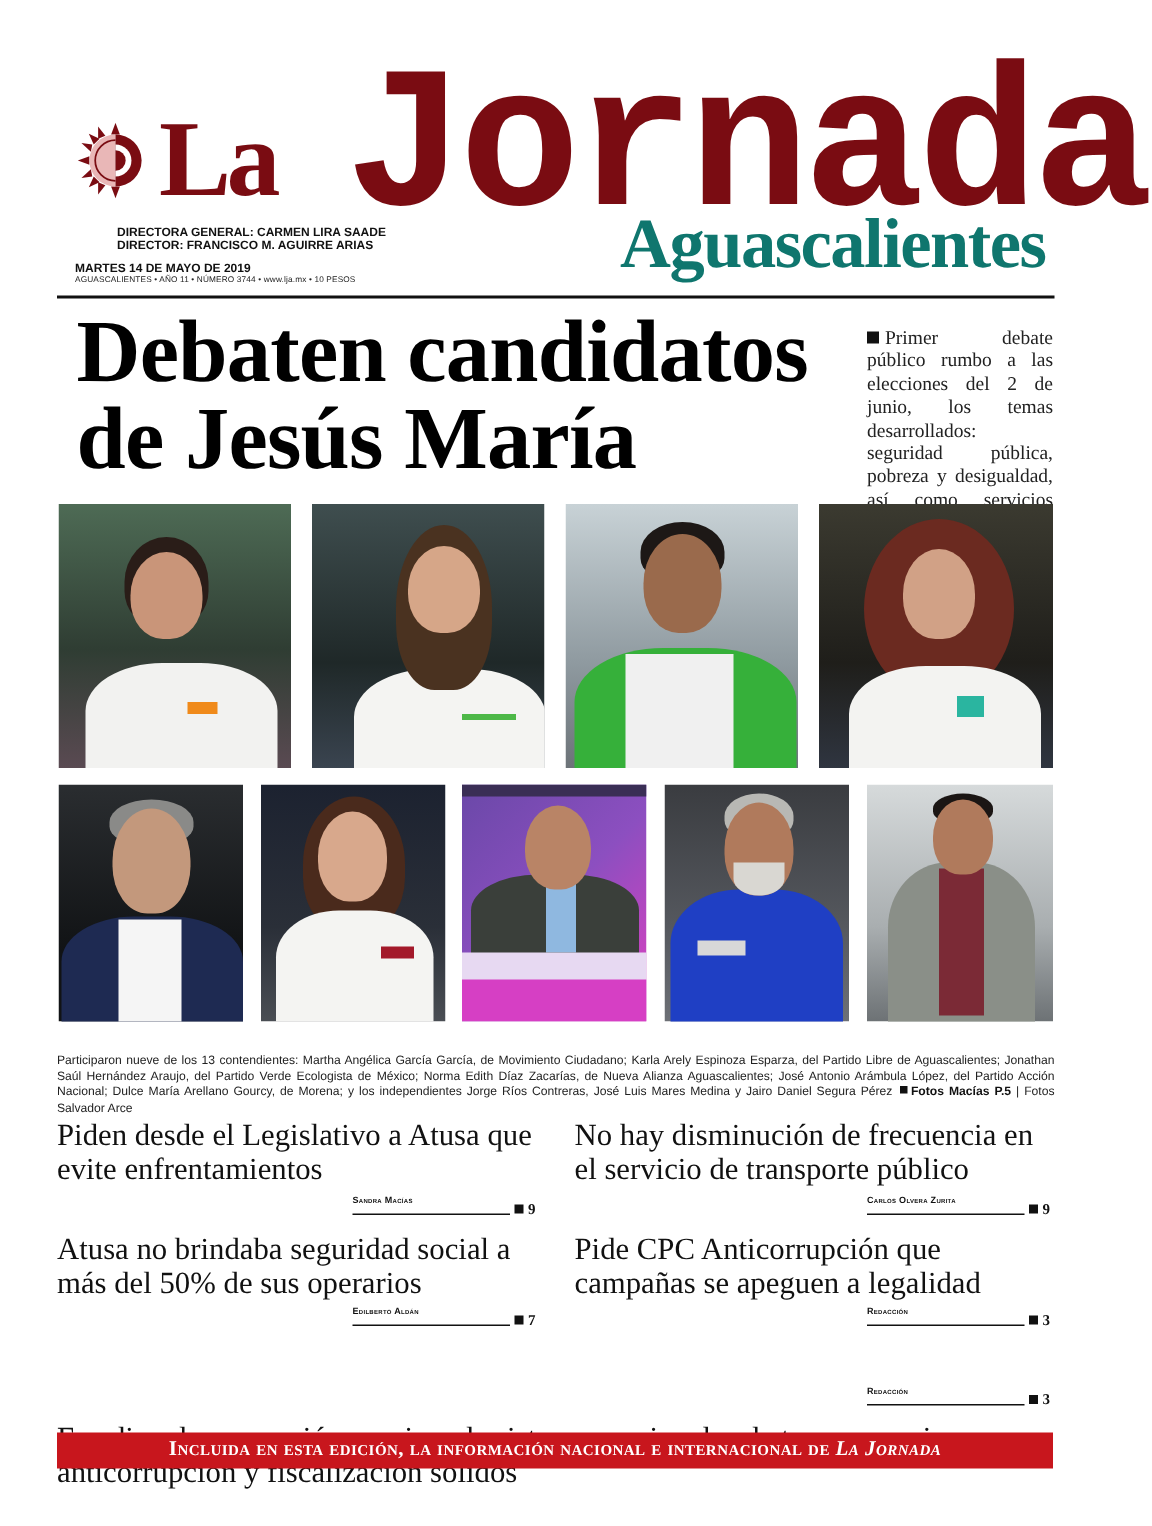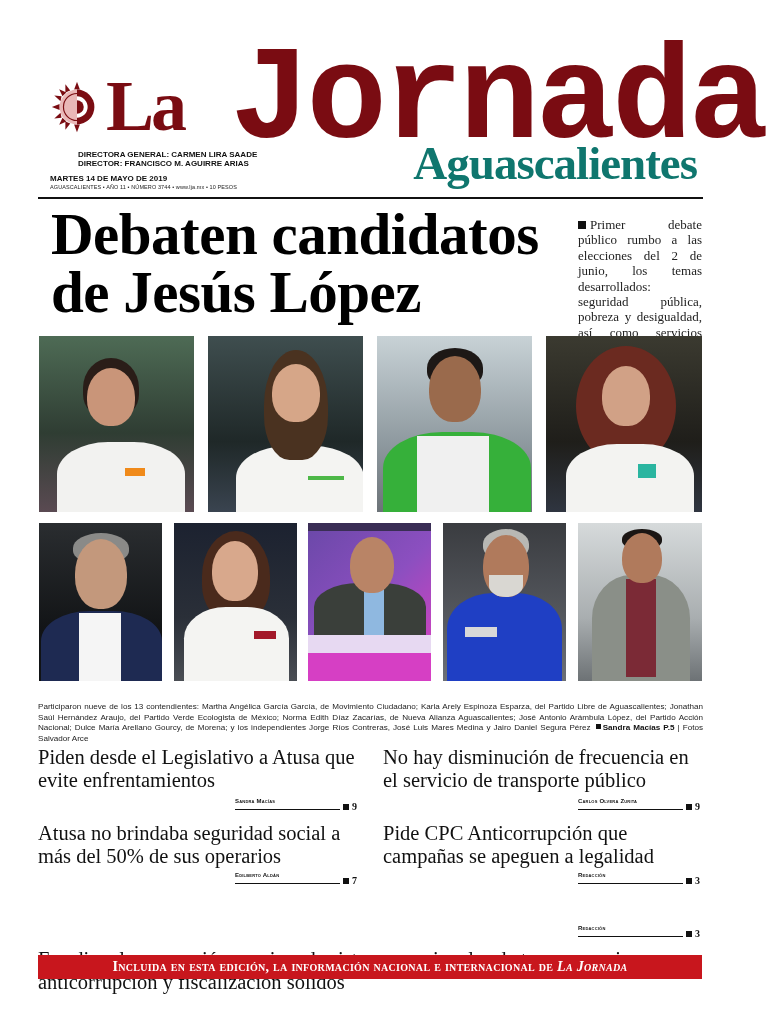--- a/index.html
+++ b/index.html
@@ -68,21 +68,21 @@
     <div>DIRECTORA GENERAL: CARMEN LIRA SAADE</div>
     <div>DIRECTOR: FRANCISCO M. AGUIRRE ARIAS</div>
   </div>
   <div class="dateline">MARTES 14 DE MAYO DE 2019</div>
   <div class="edition-info">AGUASCALIENTES • AÑO 11 • NÚMERO 3744 • www.lja.mx • 10 PESOS</div>
 </div>
 <div class="mast-rule"></div>
 
 <h1 class="headline">
   <span>Debaten candidatos</span><br>
-  <span>de Jesús López</span>
+  <span>de Jesús María</span>
 </h1>
 <div class="dek">
   <span class="bullet"></span><span>Primer debate público rumbo a las elecciones del 2 de junio, los temas desarrollados: seguridad pública, pobreza y desigualdad, así como servicios públicos</span>
 </div>
 
 <div class="photo" style="left:39px;top:336px;width:155px;height:176px;">
   <div class="bg" style="background:linear-gradient(180deg,#4e6b55 0%,#2f3d33 55%,#5a4a52 100%);"></div>
   <div class="body" style="left:18px;top:106px;width:128px;height:80px;background:#f2f2f0;"></div>
   <div class="hair" style="left:44px;top:22px;width:56px;height:60px;background:#2a1d18;"></div>
   <div class="head" style="left:48px;top:32px;width:48px;height:58px;background:#c99579;"></div>
@@ -144,21 +144,21 @@
 <div class="photo" style="left:578px;top:523px;width:124px;height:158px;">
   <div class="bg" style="background:linear-gradient(180deg,#d6dadb 0%,#a9aeb0 60%,#6d7275 100%);"></div>
   <div class="body" style="left:14px;top:52px;width:98px;height:108px;background:#8a8f88;"></div>
   <div style="position:absolute;left:48px;top:56px;width:30px;height:98px;background:#7b2a36;"></div>
   <div class="hair" style="left:44px;top:6px;width:40px;height:20px;background:#1b1614;"></div>
   <div class="head" style="left:44px;top:10px;width:40px;height:50px;background:#b07a5c;"></div>
 </div>
 
 <div class="caption">
   <span>Participaron nueve de los 13 contendientes: Martha Angélica García García, de Movimiento Ciudadano; Karla Arely Espinoza Esparza, del Partido Libre de Aguascalientes; Jonathan Saúl Hernández Araujo, del Partido Verde Ecologista de México; Norma Edith Díaz Zacarías, de Nueva Alianza Aguascalientes; José Antonio Arámbula López, del Partido Acción Nacional; Dulce María Arellano Gourcy, de Morena; y los independientes Jorge Ríos Contreras, José Luis Mares Medina y Jairo Daniel Segura Pérez</span>
-  <span class="sq"></span><b>Sandra Macías P.5</b>
+  <span class="sq"></span><b>Fotos Macías P.5</b>
   <span>| Fotos Salvador Arce</span>
 </div>
 
 <div class="story" style="left:38px;top:746px;width:330px;">Piden desde el Legislativo a Atusa que evite enfrentamientos</div>
 <div class="byline" style="left:235px;top:798px;width:105px;">Sandra Macías</div>
 <div class="pageref" style="left:343px;top:801px;"><span class="sq"></span><span>9</span></div>
 
 <div class="story" style="left:383px;top:746px;width:325px;">No hay disminución de frecuencia en el servicio de transporte público</div>
 <div class="byline" style="left:578px;top:798px;width:105px;">Carlos Olvera Zurita</div>
 <div class="pageref" style="left:686px;top:801px;"><span class="sq"></span><span>9</span></div>

